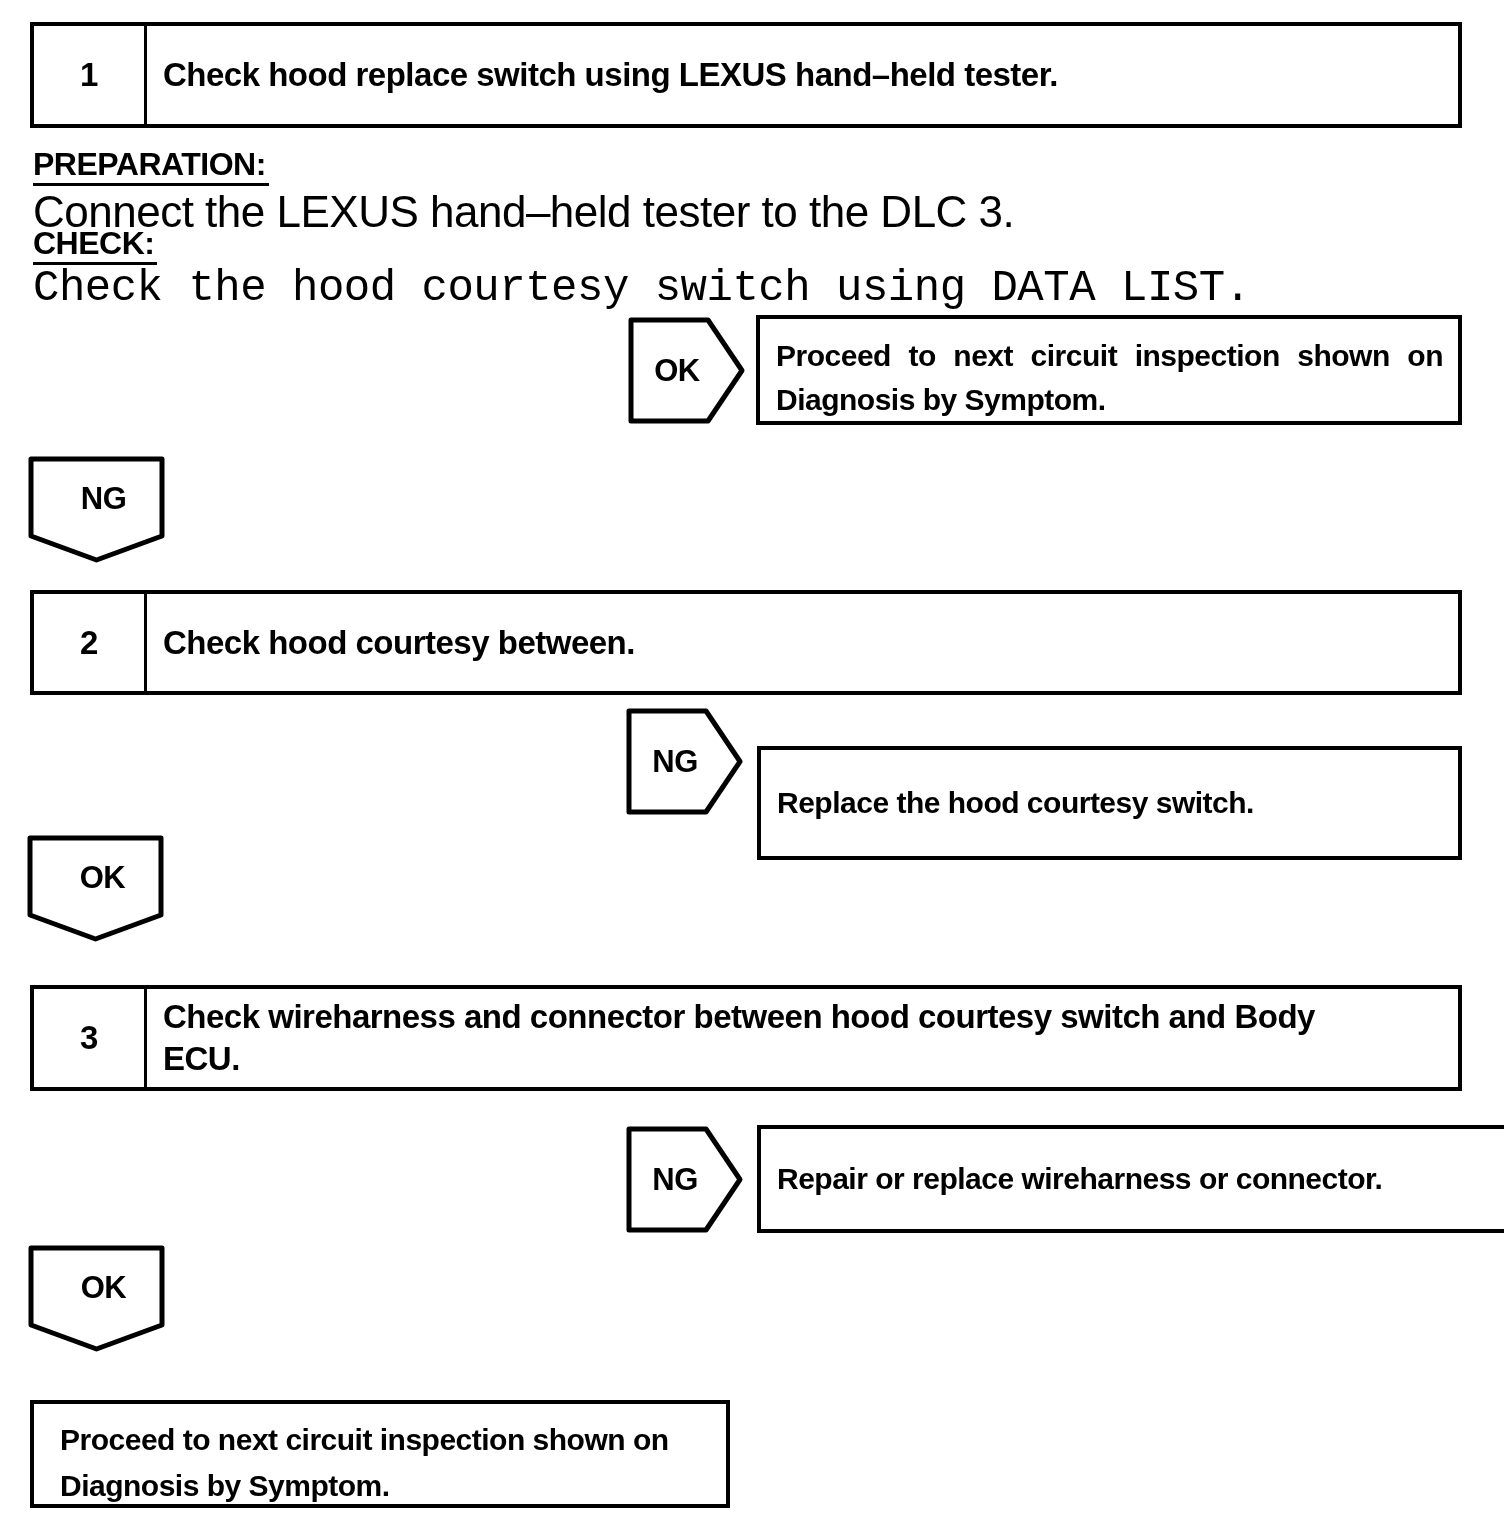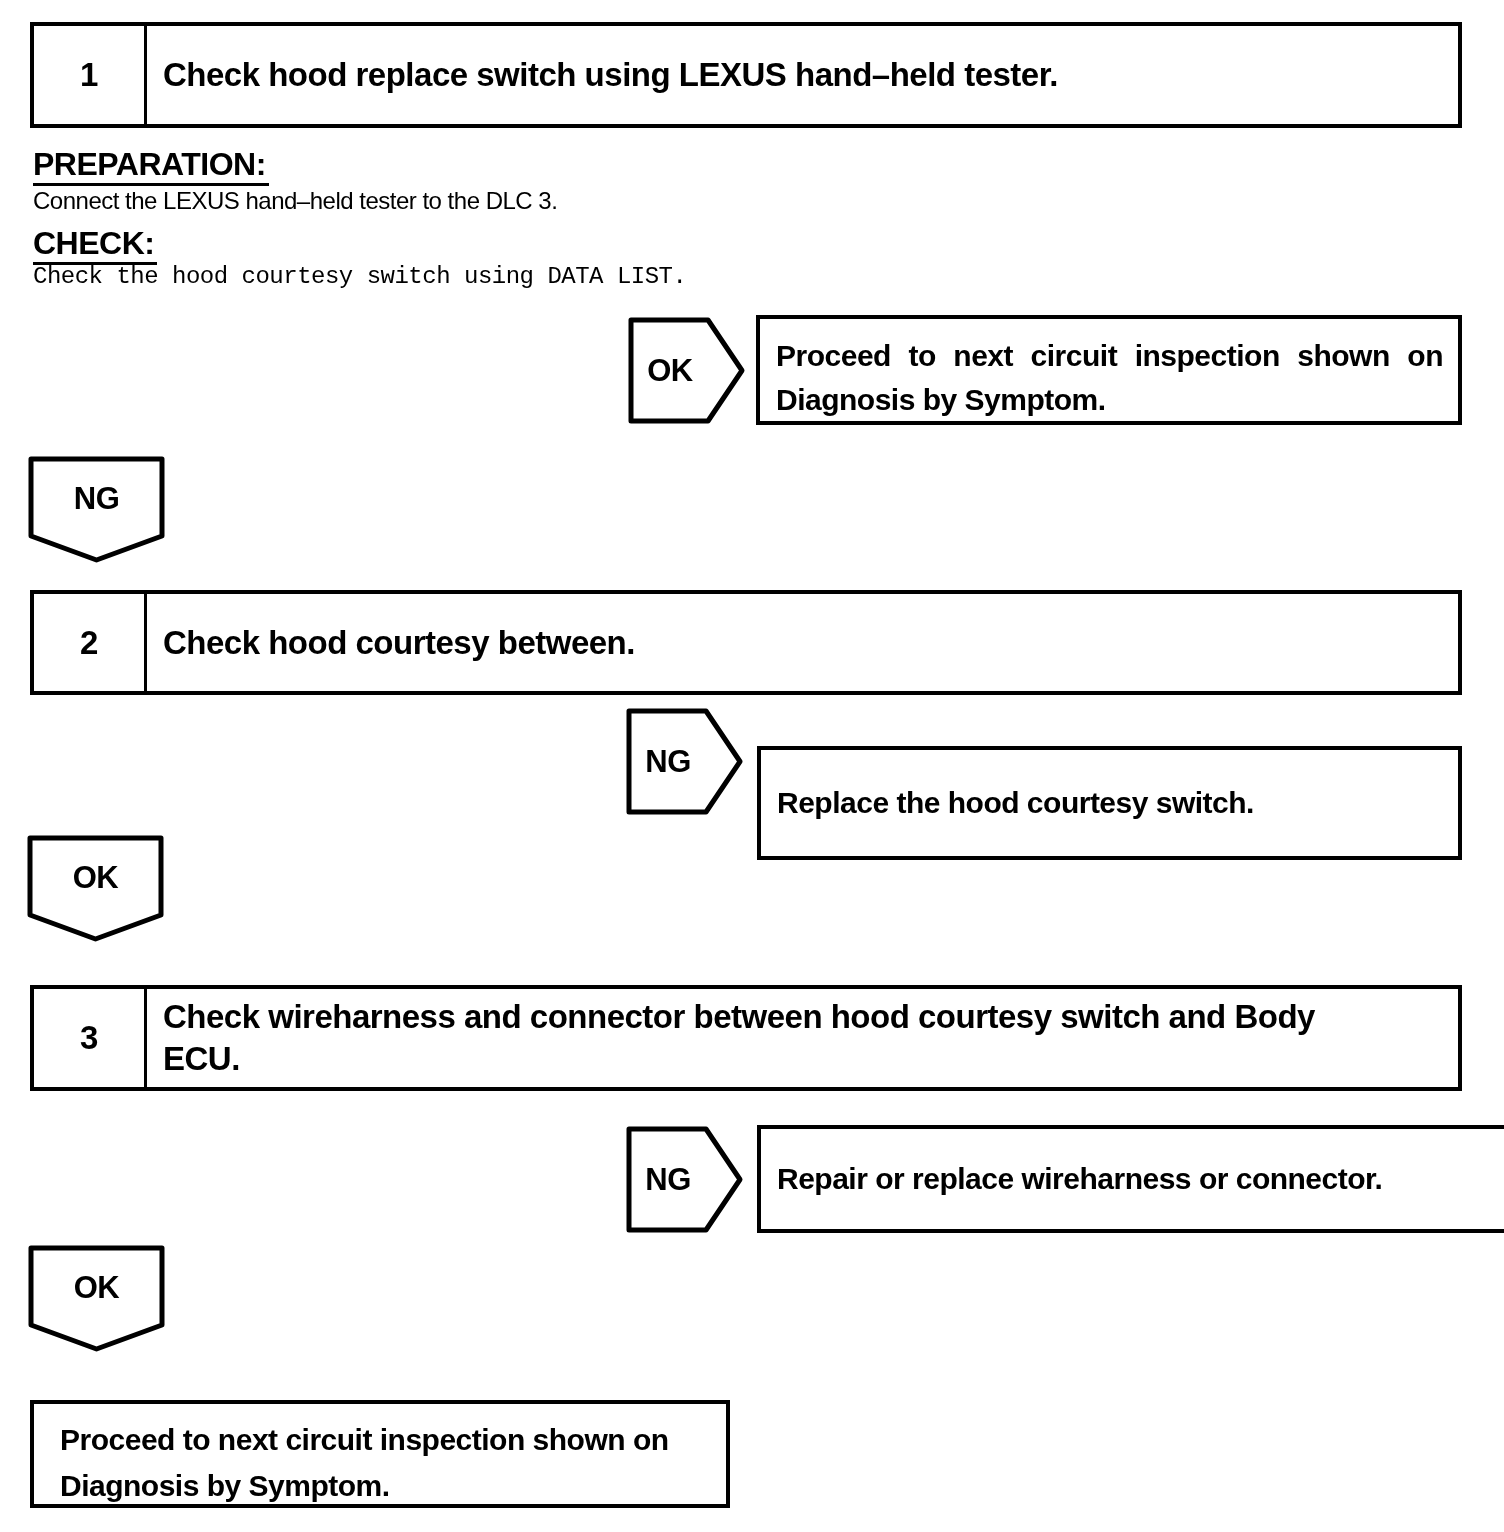--- a/index.html
+++ b/index.html
@@ -44,21 +44,21 @@
   .step-title span { display: block; }
   .w-limit { max-width: 1210px; }
 
   
   .section-label { font-weight: 700; font-size: 32px; letter-spacing: -0.5px; }
   .section-label .ul {
     display: inline-block;
     border-bottom: 3px solid #000;
     padding-right: 3px;
   }
-  .body-line { font-size: 24px; letter-spacing: -0.5px; }
+  .body-line { font-size: 44px; letter-spacing: -0.5px; }
 
   
   .result-box {
     border: 4px solid #000;
     box-sizing: border-box;
     background: #fff;
     font-weight: 700;
     font-size: 30px;
     letter-spacing: -0.5px;
   }
@@ -88,20 +88,21 @@
   .conn { position: absolute; }
   .conn svg { display: block; }
   .conn .lbl {
     position: absolute;
     font-weight: 700;
     font-size: 31px;
     letter-spacing: -0.5px;
     display: flex;
     align-items: center;
     justify-content: center;
+    padding-left: 7px;
   }
   .conn-right .lbl { left: 0; top: 0; width: 84px; height: 100%; }
   .conn-down  .lbl { left: 0; top: 5px; width: 100%; height: 76px; }
 </style>
 </head>
 <body>
 
 <div class="sheet">
 
   <div class="abs step-box" style="left:30px; top:22px; width:1432px; height:106px;">

